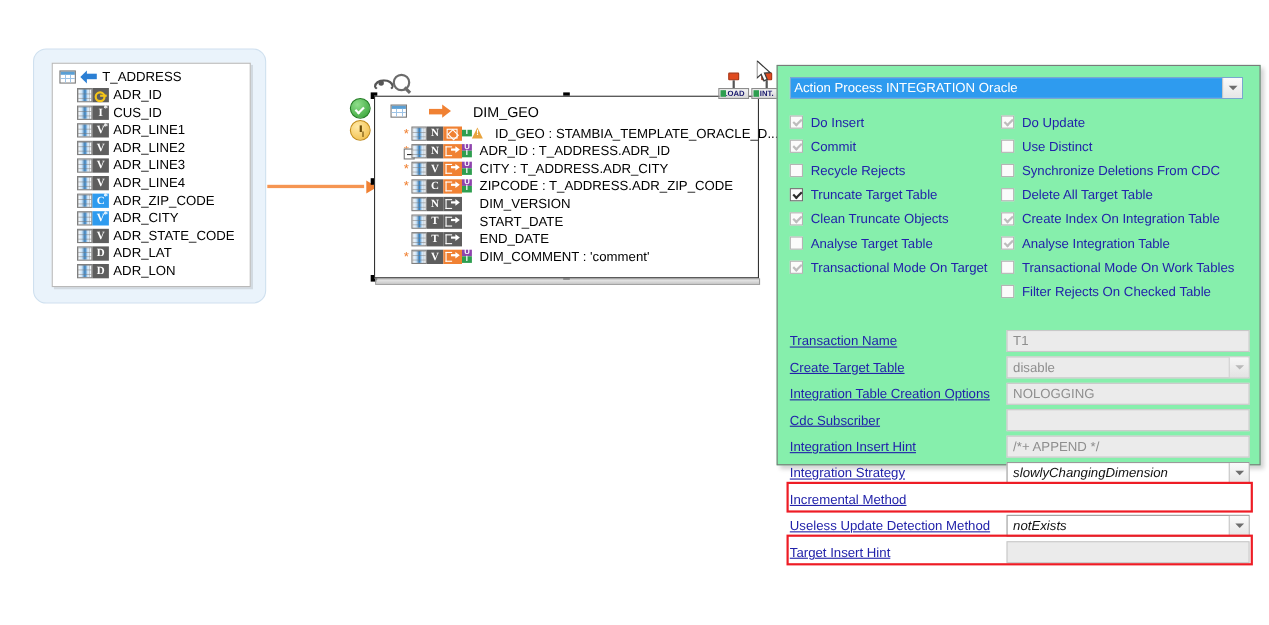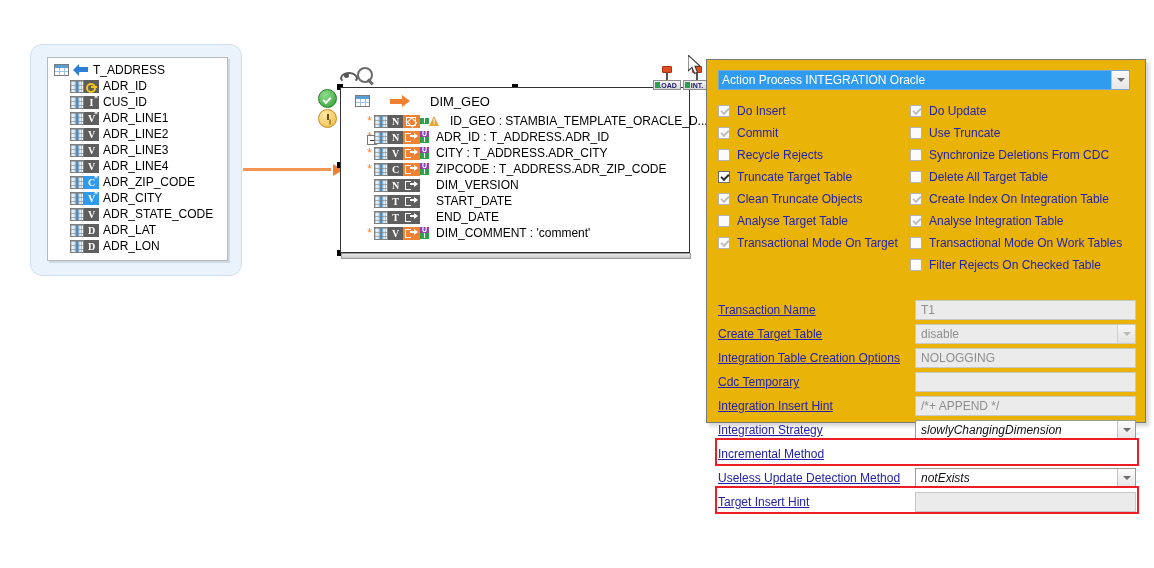--- a/index.html
+++ b/index.html
@@ -176,21 +176,21 @@
   .kc-badge .plate{ position:absolute; left:0; bottom:0; width:28px; height:10px;
       background:linear-gradient(#f3f3f3,#d8d8d8); border:1px solid #8d8d8d;
       font-size:7px; font-weight:bold; line-height:9px; text-align:center; color:#1a1a6e; letter-spacing:0px;}
   .kc-badge .plate::before{ content:""; position:absolute; left:1px; top:1px; width:5px; height:6px; background:#2e9e4f;}
   
   #cursor { position:absolute; left:688px; top:55px; width:14px; height:22px; }
 
   
   #props-panel {
     position:absolute; left:706px; top:59px; width:440px; height:364px;
-    background:#eab308; border:1px solid #7a7a7a;
+    background:#86efac; border:1px solid #7a7a7a;
     box-shadow:3px 3px 4px rgba(0,0,0,0.18);
   }
   #action-combo {
     position:absolute; left:11px; top:10px; width:412px; height:20px;
     border:1px solid #7aa7cf; background:#fff; display:flex; align-items:center;
   }
   #action-combo .txt {
     flex:1; height:18px; line-height:18px; padding:0 2px 0 3px;
     background:#2e9bef; color:#ffffff; font-size:12px; white-space:nowrap; overflow:hidden;
   }
@@ -503,21 +503,21 @@
           <span class="chk-label">Transactional Mode On Target</span>
         </div>
       </div>
     <div class="chk-col right" id="chk-right">
         <div class="chk-item">
           <span class="cbox on"></span>
           <span class="chk-label">Do Update</span>
         </div>
         <div class="chk-item">
           <span class="cbox"></span>
-          <span class="chk-label">Use Truncate</span>
+          <span class="chk-label">Use Distinct</span>
         </div>
         <div class="chk-item">
           <span class="cbox"></span>
           <span class="chk-label">Synchronize Deletions From CDC</span>
         </div>
         <div class="chk-item">
           <span class="cbox"></span>
           <span class="chk-label">Delete All Target Table</span>
         </div>
         <div class="chk-item">
@@ -555,21 +555,21 @@
           </span>
         </div>
       </div>
       <div class="field-row">
         <span class="field-label">Integration Table Creation Options</span>
         <div class="field-ctl">
           <span class="val">NOLOGGING</span>
         </div>
       </div>
       <div class="field-row">
-        <span class="field-label">Cdc Temporary</span>
+        <span class="field-label">Cdc Subscriber</span>
         <div class="field-ctl">
           <span class="val"></span>
         </div>
       </div>
       <div class="field-row">
         <span class="field-label">Integration Insert Hint</span>
         <div class="field-ctl">
           <span class="val">/*+ APPEND */</span>
         </div>
       </div>

